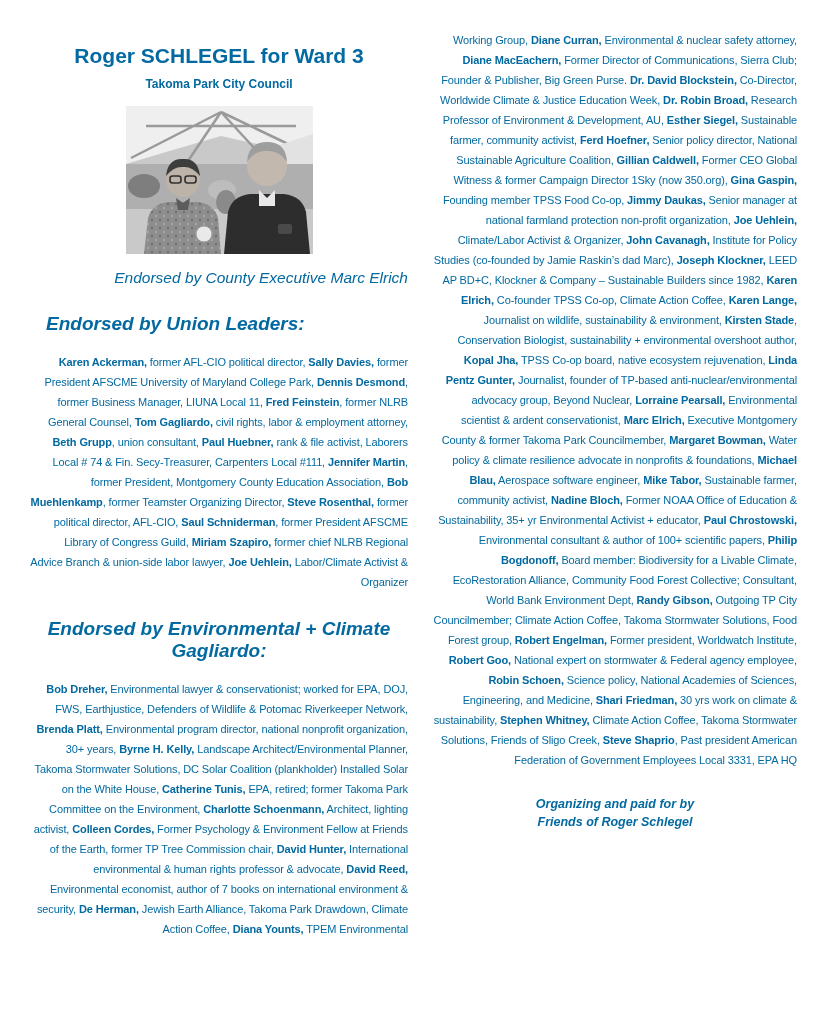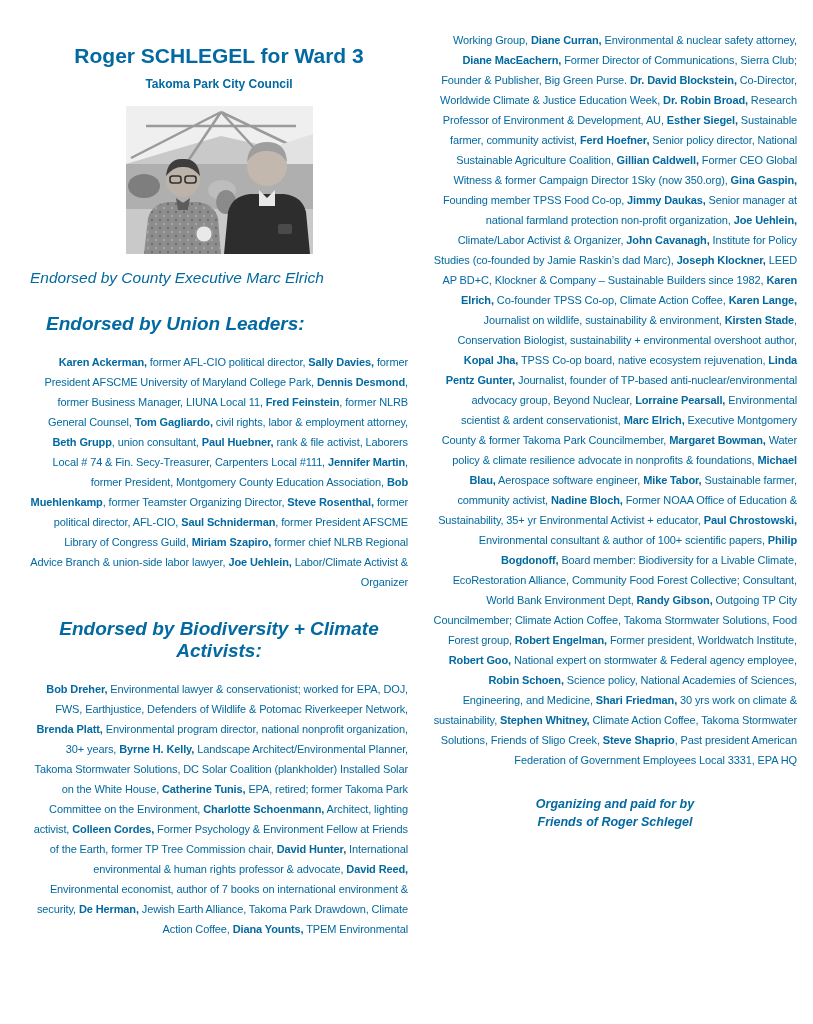--- a/index.html
+++ b/index.html
@@ -9,21 +9,21 @@
   }
   .col-left  { position:absolute; left:30px;  top:44px; width:378px; }
   .col-right { position:absolute; left:433px; top:30px; width:364px; }
 
   .title    { font-size:21px; font-weight:bold; text-align:center; margin:0; letter-spacing:0; }
   .subtitle { font-size:12px; font-weight:bold; text-align:center; margin:9px 0 0; }
 
   .photo-wrap { width:187px; height:148px; margin:15px auto 0; }
   .photo-wrap svg { display:block; width:100%; height:100%; }
 
-  .caption { font-style:italic; font-size:15.5px; text-align:left; margin:15px 0 0; }
+  .caption { font-style:italic; font-size:15.5px; text-align:right; margin:15px 0 0; }
 
   .sec-heading { font-weight:bold; font-style:italic; font-size:19px; margin:26px 16px 0; }
   .sec-heading.centered { text-align:center; }
 
   .par {
     font-size:11px; line-height:20px; letter-spacing:-0.12px;
     margin:17px 0 0; text-align:right;
   }
   .col-right .par { margin:0; }
   .par .b { font-weight:bold; }
@@ -76,21 +76,21 @@
         <path d="M133 84 L141 92 L149 84 L149 100 L133 100 Z" fill="#e8e8e8"></path>
         <rect x="152" y="118" width="14" height="10" rx="2" fill="#4a4a4a"></rect>
       </svg>
     </div>
 
     <p class="caption">Endorsed by County Executive Marc Elrich</p>
 
     <h3 class="sec-heading">Endorsed by Union Leaders:</h3>
     <p class="par"><span class="b">Karen Ackerman,</span><span> former AFL-CIO political director, </span><span class="b">Sally Davies,</span><span> former President AFSCME University of Maryland College Park, </span><span class="b">Dennis Desmond</span><span>, former Business Manager, LIUNA Local 11, </span><span class="b">Fred Feinstein</span><span>, former NLRB General Counsel, </span><span class="b">Tom Gagliardo,</span><span> civil rights, labor &amp; employment attorney, </span><span class="b">Beth Grupp</span><span>, union consultant, </span><span class="b">Paul Huebner,</span><span> rank &amp; file activist, Laborers Local # 74 &amp; Fin. Secy-Treasurer, Carpenters Local #111, </span><span class="b">Jennifer Martin</span><span>, former President, Montgomery County Education Association, </span><span class="b">Bob Muehlenkamp</span><span>, former Teamster Organizing Director, </span><span class="b">Steve Rosenthal,</span><span> former political director, AFL-CIO, </span><span class="b">Saul Schniderman</span><span>, former President AFSCME Library of Congress Guild, </span><span class="b">Miriam Szapiro,</span><span> former chief NLRB Regional Advice Branch &amp; union-side labor lawyer, </span><span class="b">Joe Uehlein,</span><span> Labor/Climate Activist &amp; Organizer</span></p>
 
-    <h3 class="sec-heading centered">Endorsed by Biodiversity + Climate Activists:</h3>
+    <h3 class="sec-heading centered">Endorsed by Environmental + Climate Gagliardo:</h3>
     <p class="par"><span class="b">Bob Dreher,</span><span> Environmental lawyer &amp; conservationist; worked for EPA, DOJ, FWS, Earthjustice, Defenders of Wildlife &amp; Potomac Riverkeeper Network, </span><span class="b">Brenda Platt,</span><span> Environmental program director, national nonprofit organization, 30+ years, </span><span class="b">Byrne H. Kelly,</span><span> Landscape Architect/Environmental Planner, Takoma Stormwater Solutions, DC Solar Coalition (plankholder) Installed Solar on the White House, </span><span class="b">Catherine Tunis,</span><span> EPA, retired; former Takoma Park Committee on the Environment, </span><span class="b">Charlotte Schoenmann,</span><span> Architect, lighting activist, </span><span class="b">Colleen Cordes,</span><span> Former Psychology &amp; Environment Fellow at Friends of the Earth, former TP Tree Commission chair, </span><span class="b">David Hunter,</span><span> International environmental &amp; human rights professor &amp; advocate, </span><span class="b">David Reed,</span><span> Environmental economist, author of 7 books on international environment &amp; security, </span><span class="b">De Herman,</span><span> Jewish Earth Alliance, Takoma Park Drawdown, Climate Action Coffee, </span><span class="b">Diana Younts,</span><span> TPEM Environmental</span></p>
   </div>
 
   <div class="col-right">
     <p class="par"><span>Working Group, </span><span class="b">Diane Curran,</span><span> Environmental &amp; nuclear safety attorney, </span><span class="b">Diane MacEachern,</span><span> Former Director of Communications, Sierra Club; Founder &amp; Publisher, Big Green Purse. </span><span class="b">Dr. David Blockstein,</span><span> Co-Director, Worldwide Climate &amp; Justice Education Week, </span><span class="b">Dr. Robin Broad,</span><span> Research Professor of Environment &amp; Development, AU, </span><span class="b">Esther Siegel,</span><span> Sustainable farmer, community activist, </span><span class="b">Ferd Hoefner,</span><span> Senior policy director, National Sustainable Agriculture Coalition, </span><span class="b">Gillian Caldwell,</span><span> Former CEO Global Witness &amp; former Campaign Director 1Sky (now 350.org), </span><span class="b">Gina Gaspin,</span><span> Founding member TPSS Food Co-op, </span><span class="b">Jimmy Daukas,</span><span> Senior manager at national farmland protection non-profit organization, </span><span class="b">Joe Uehlein,</span><span> Climate/Labor Activist &amp; Organizer, </span><span class="b">John Cavanagh,</span><span> Institute for Policy Studies (co-founded by Jamie Raskin’s dad Marc), </span><span class="b">Joseph Klockner,</span><span> LEED AP BD+C, Klockner &amp; Company – Sustainable Builders since 1982, </span><span class="b">Karen Elrich,</span><span> Co-founder TPSS Co-op, Climate Action Coffee, </span><span class="b">Karen Lange,</span><span> Journalist on wildlife, sustainability &amp; environment, </span><span class="b">Kirsten Stade</span><span>, Conservation Biologist, sustainability + environmental overshoot author, </span><span class="b">Kopal Jha,</span><span> TPSS Co-op board, native ecosystem rejuvenation, </span><span class="b">Linda Pentz Gunter,</span><span> Journalist, founder of TP-based anti-nuclear/environmental advocacy group, Beyond Nuclear, </span><span class="b">Lorraine Pearsall,</span><span> Environmental scientist &amp; ardent conservationist, </span><span class="b">Marc Elrich,</span><span> Executive Montgomery County &amp; former Takoma Park Councilmember, </span><span class="b">Margaret Bowman,</span><span> Water policy &amp; climate resilience advocate in nonprofits &amp; foundations, </span><span class="b">Michael Blau,</span><span> Aerospace software engineer, </span><span class="b">Mike Tabor,</span><span> Sustainable farmer, community activist, </span><span class="b">Nadine Bloch,</span><span> Former NOAA Office of Education &amp; Sustainability, 35+ yr Environmental Activist + educator, </span><span class="b">Paul Chrostowski,</span><span> Environmental consultant &amp; author of 100+ scientific papers, </span><span class="b">Philip Bogdonoff,</span><span> Board member: Biodiversity for a Livable Climate, EcoRestoration Alliance, Community Food Forest Collective; Consultant, World Bank Environment Dept, </span><span class="b">Randy Gibson,</span><span> Outgoing TP City Councilmember; Climate Action Coffee, Takoma Stormwater Solutions, Food Forest group, </span><span class="b">Robert Engelman,</span><span> Former president, Worldwatch Institute, </span><span class="b">Robert Goo,</span><span> National expert on stormwater &amp; Federal agency employee, </span><span class="b">Robin Schoen,</span><span> Science policy, National Academies of Sciences, Engineering, and Medicine, </span><span class="b">Shari Friedman,</span><span> 30 yrs work on climate &amp; sustainability, </span><span class="b">Stephen Whitney,</span><span> Climate Action Coffee, Takoma Stormwater Solutions, Friends of Sligo Creek, </span><span class="b">Steve Shaprio</span><span>, Past president American Federation of Government Employees Local 3331,  EPA HQ</span></p>
 
     <div class="footer">
       <p class="auth">
         <span>Organizing and paid for by</span><br>
         <span>Friends of Roger Schlegel</span>

